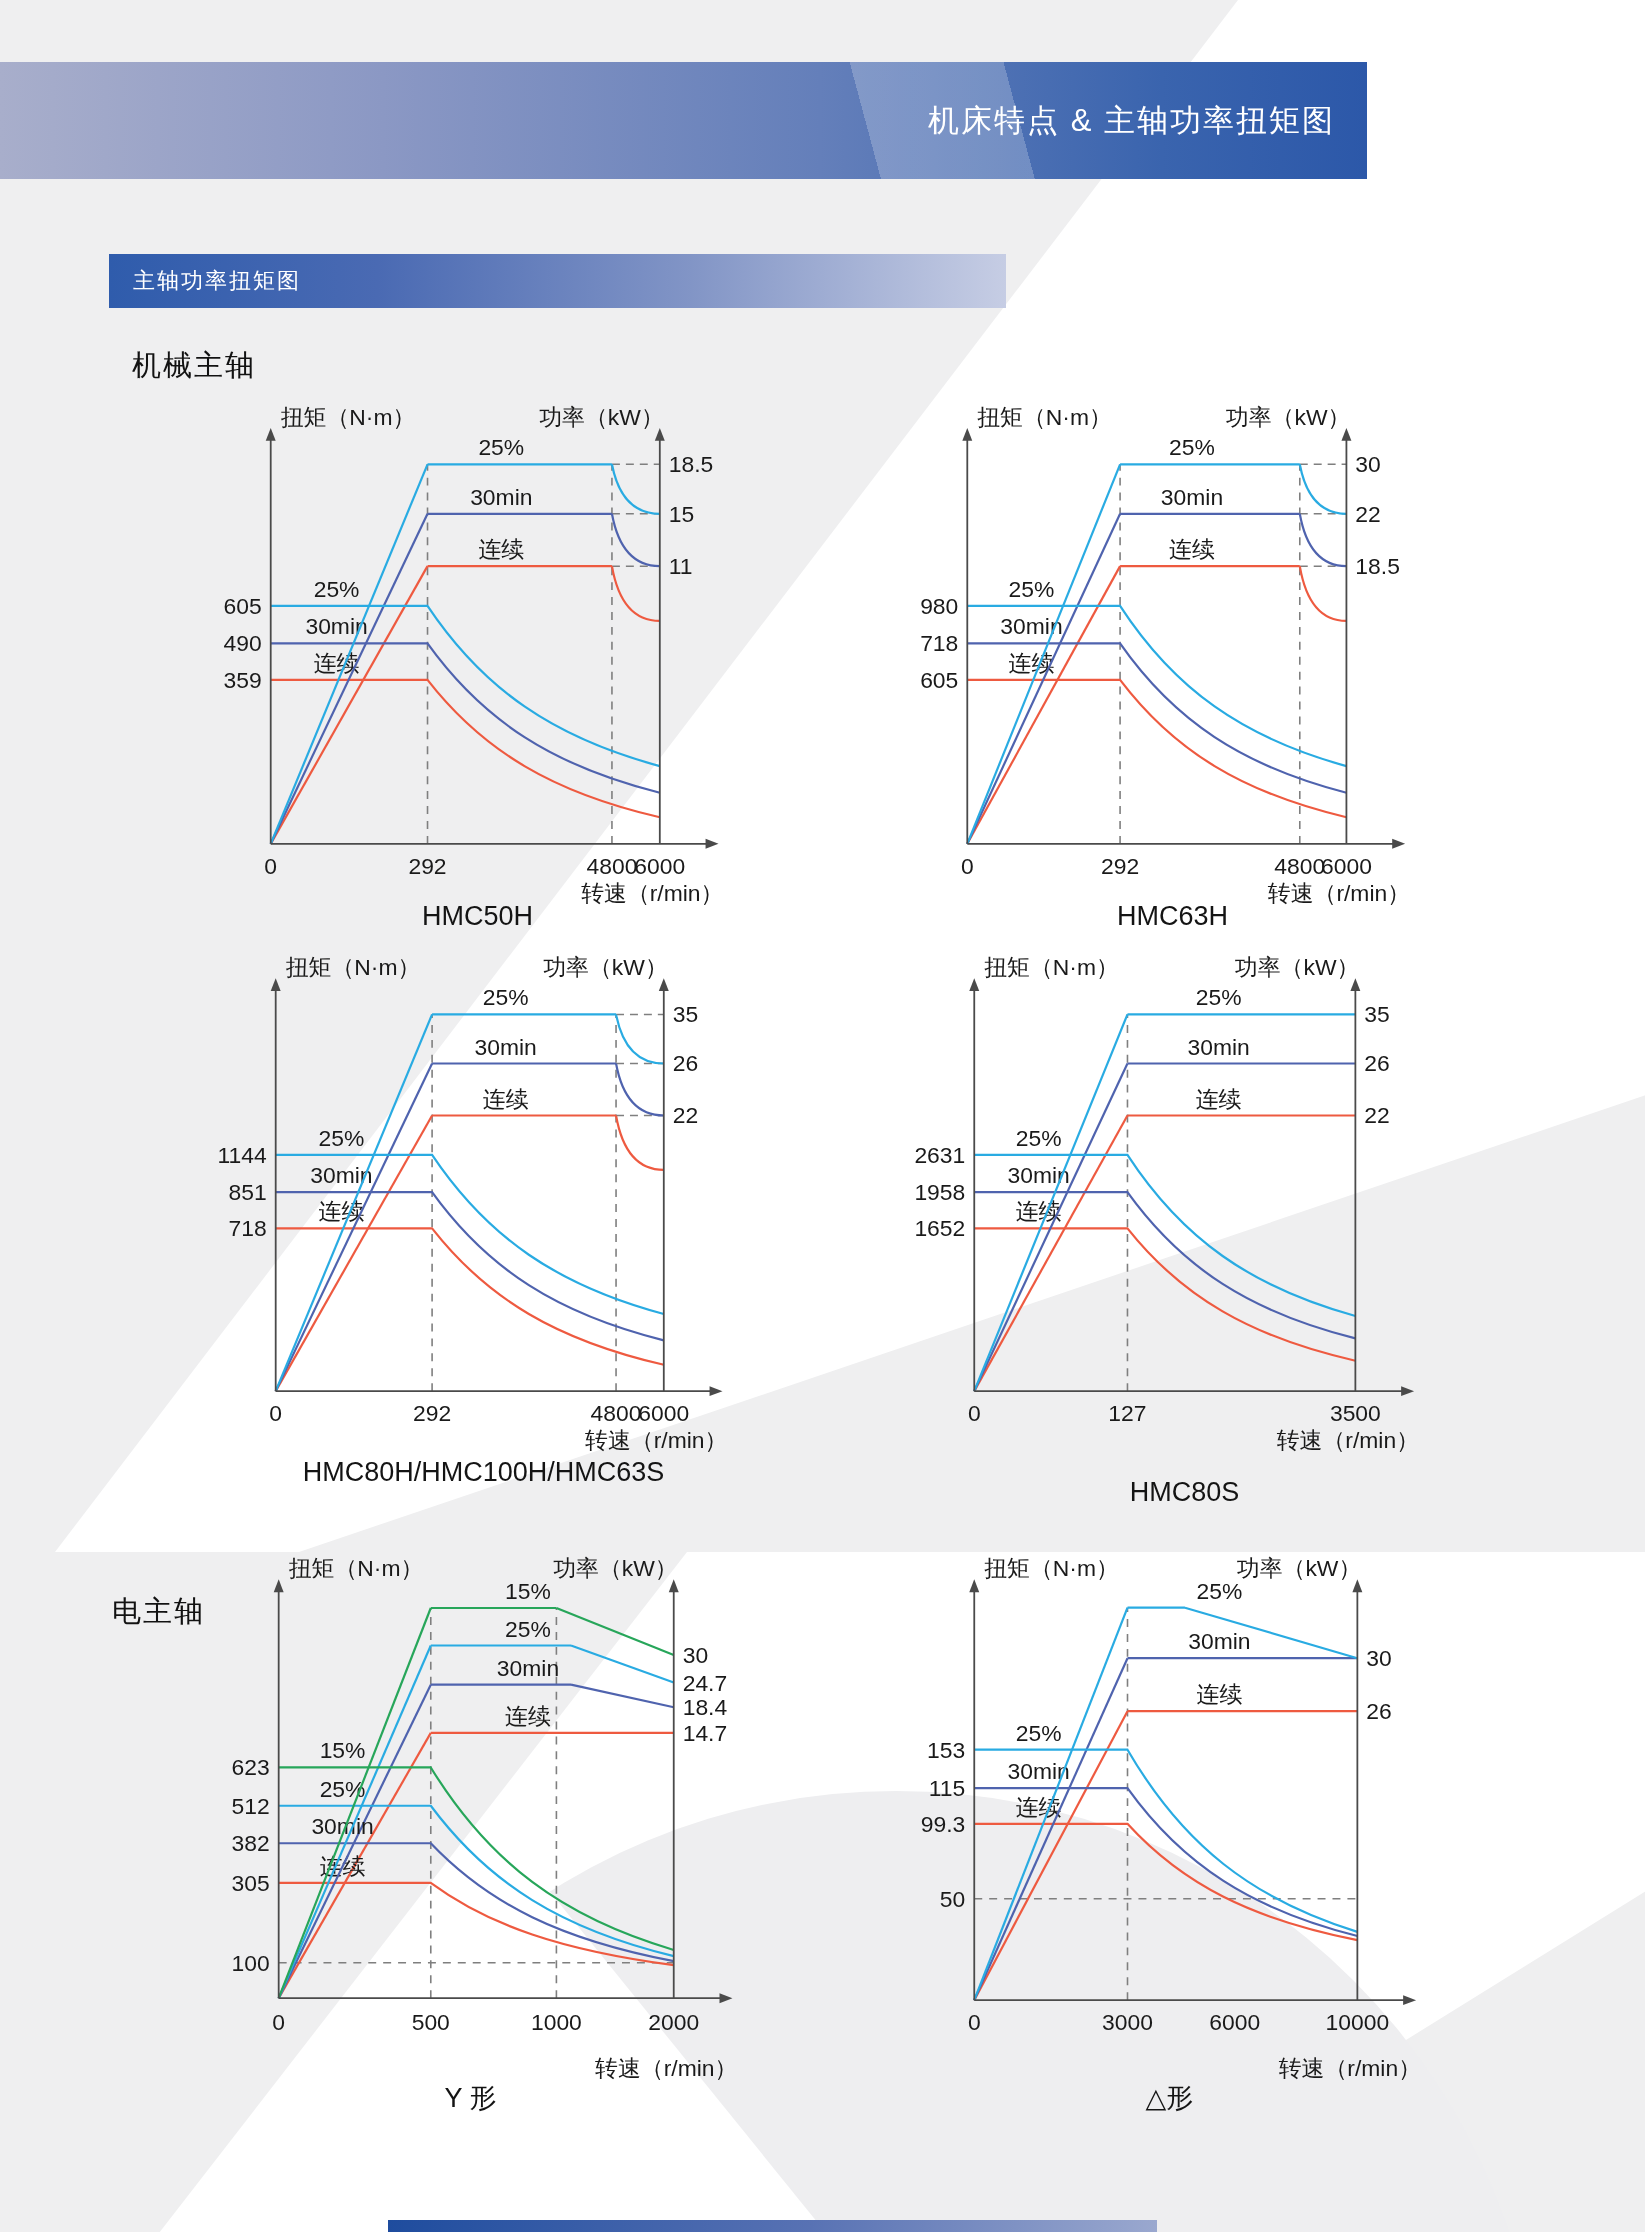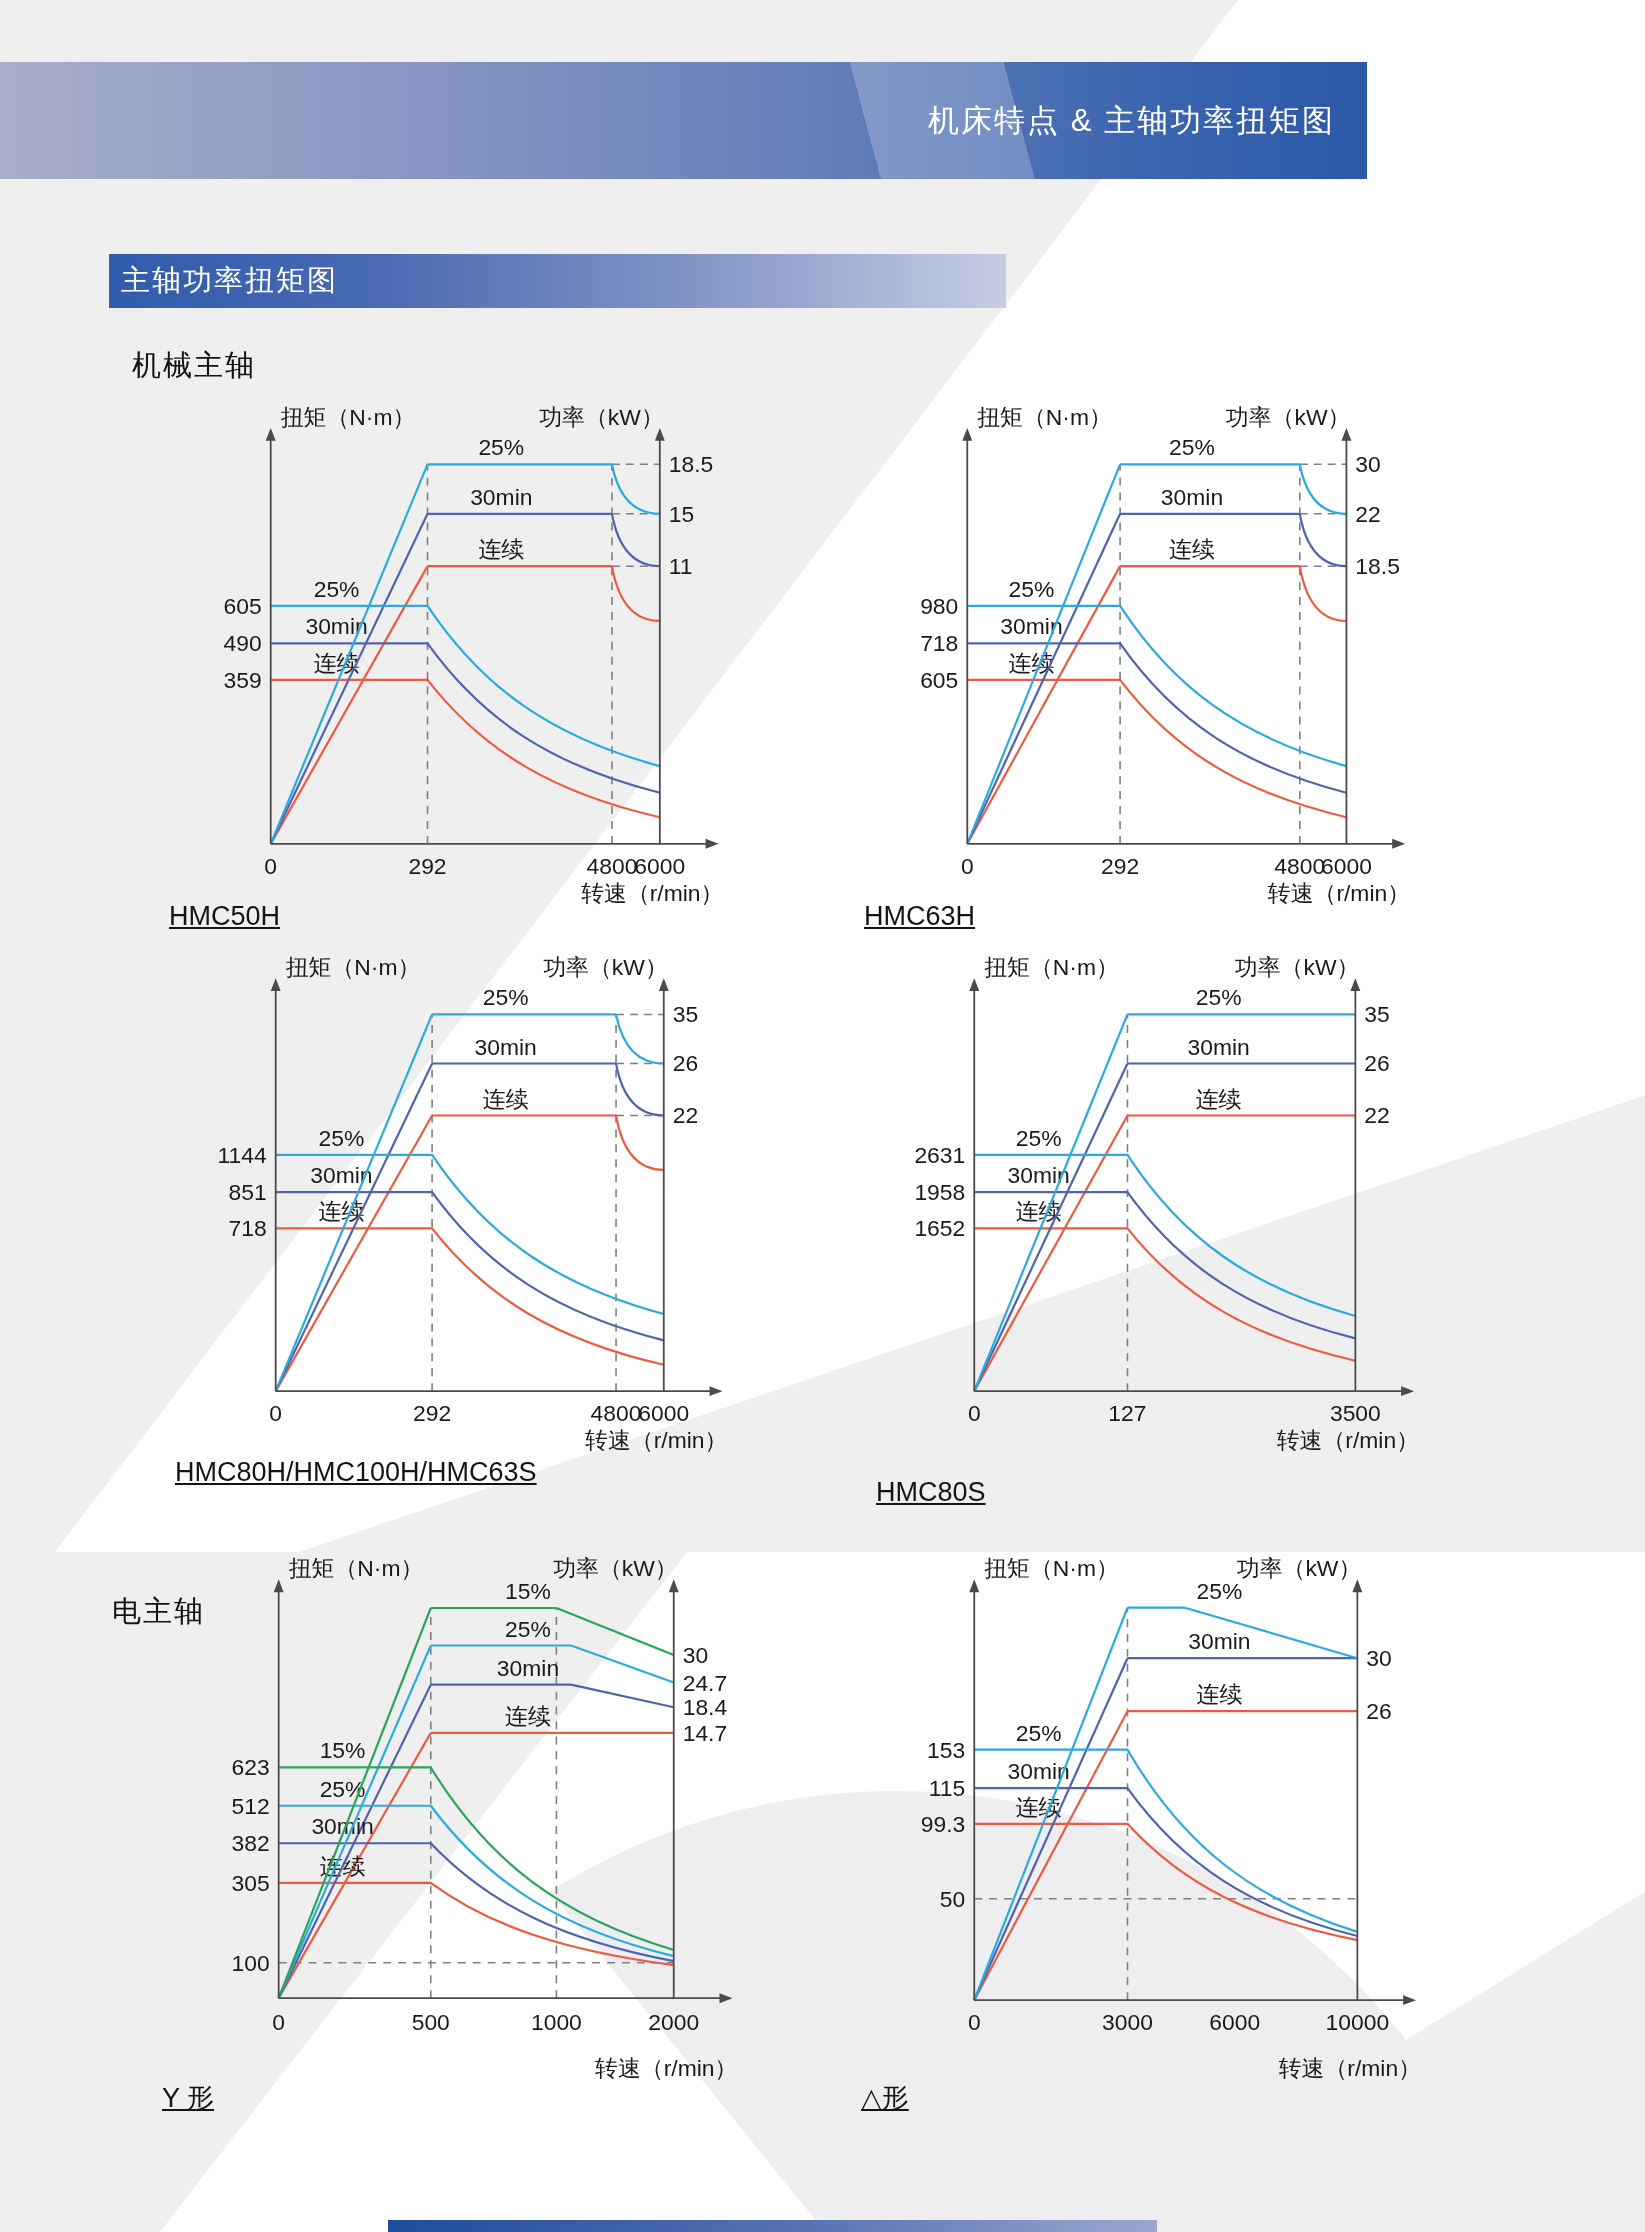--- a/index.html
+++ b/index.html
@@ -24,27 +24,27 @@
     content:"";position:absolute;inset:0;
     background:linear-gradient(75deg,transparent 0 63%,rgba(255,255,255,0.22) 63% 74%,transparent 74%);
   }
   .header-title{font-size:31px;color:#ffffff;padding-right:32px;letter-spacing:2px;position:relative;z-index:1;}
 
   .section-bar{
     position:absolute;left:109px;top:254px;width:897px;height:54px;
     background:linear-gradient(90deg,#2f5cac 0%,#4a6ab3 30%,#8295c6 65%,#c6cde4 100%);
     display:flex;align-items:center;
   }
-  .section-title{font-size:29px;color:#ffffff;padding-left:12px;letter-spacing:2px;}
+  .section-title{font-size:22px;color:#ffffff;padding-left:24px;letter-spacing:2px;}
 
   .group-label{position:absolute;font-size:29px;font-weight:normal;color:#121212;letter-spacing:2px;}
   #group-mech{left:132px;top:346px;}
   #group-elec{left:112px;top:1592px;}
 
-  .chart-title{position:absolute;width:617px;font-size:27px;color:#141414;text-decoration:underline;}
+  .chart-title{position:absolute;width:617px;text-align:center;font-size:27px;color:#141414;}
   #ct0{left:169px;top:901px;}
   #ct1{left:864px;top:901px;}
   #ct2{left:175px;top:1457px;}
   #ct3{left:876px;top:1457px;margin-top:20px;}
   #ct4{left:162px;top:2080px;}
   #ct5{left:861px;top:2080px;}
 
   #charts-svg{position:absolute;left:0;top:0;}
 
   .bottom-bar{

